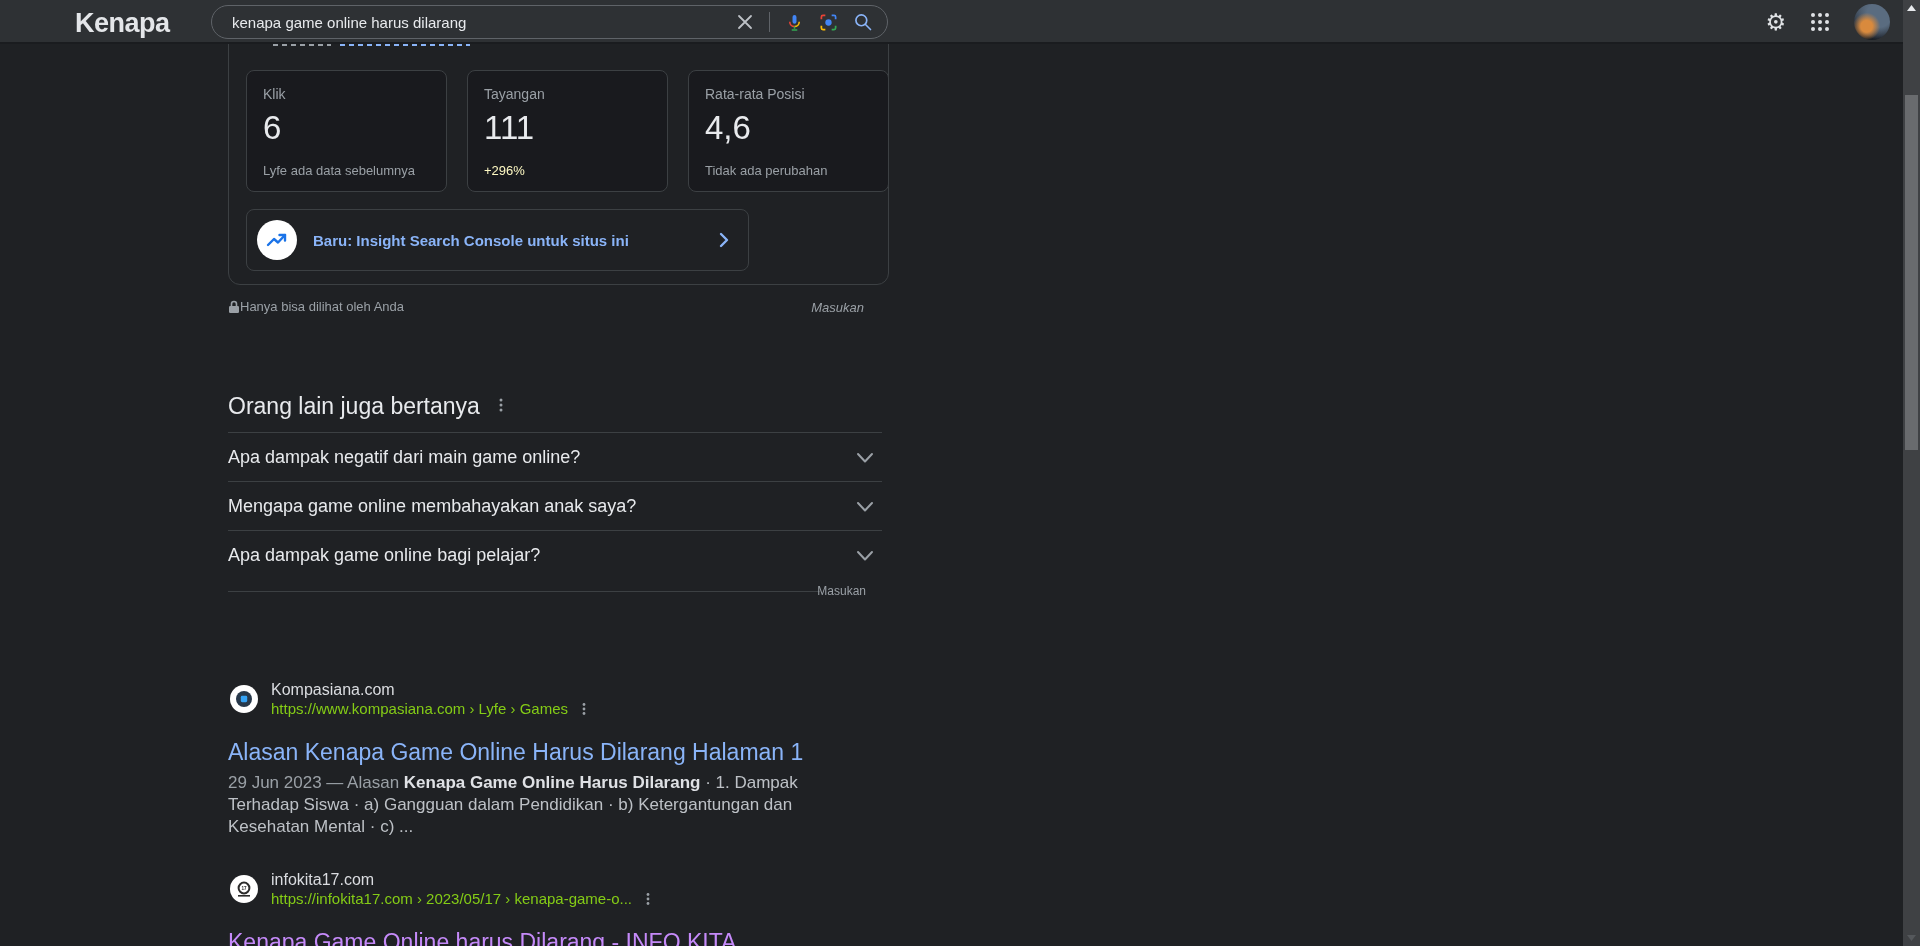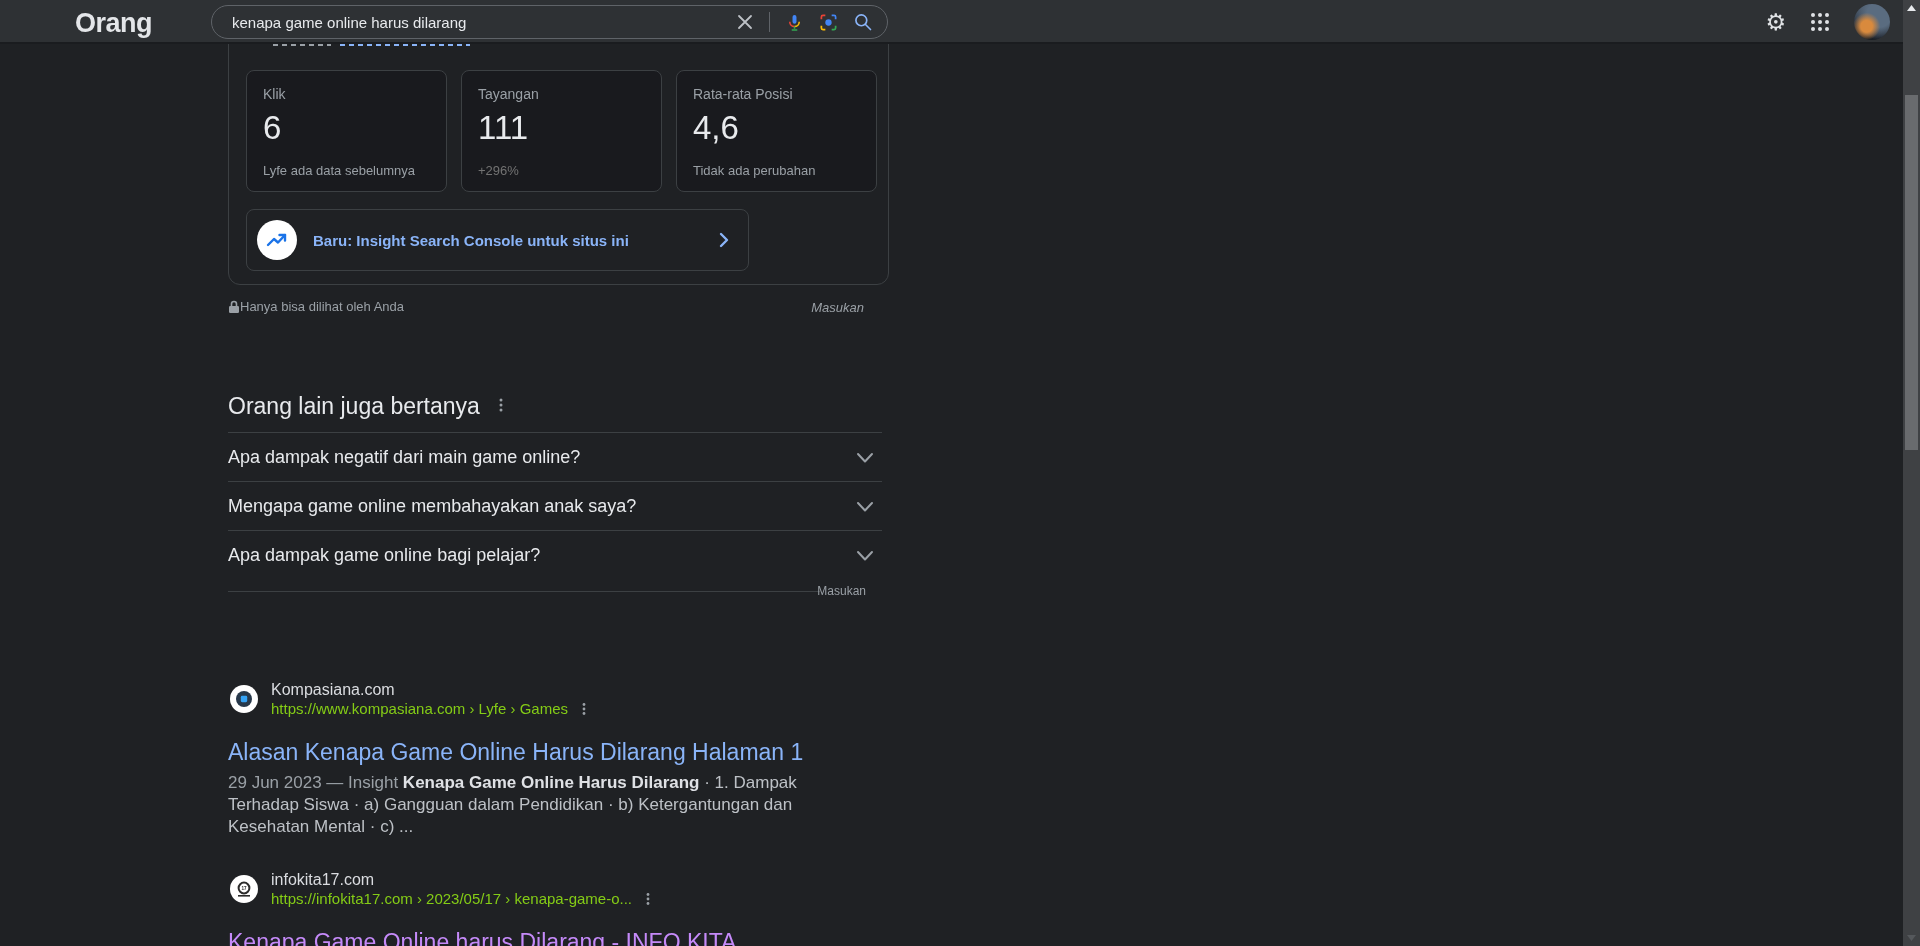--- a/index.html
+++ b/index.html
@@ -46,21 +46,21 @@
   .sb-down{ position:absolute; bottom:3px; left:3px; width:11px; height:10px; cursor:pointer; }
   
   .sc-widget{
     position:absolute; left:228px; top:26px; width:661px; height:259px;
     border:1px solid #3c4043; border-radius:12px; z-index:1;
   }
   .sc-fragment{ position:absolute; left:44px; top:15px; height:4px; display:flex; gap:9px; }
   .frag{ height:3px; margin-top:1px; }
   .frag-gray{ width:58px; background:repeating-linear-gradient(90deg,#9aa0a6 0 5px, transparent 5px 9px); }
   .frag-blue{ width:130px; background:repeating-linear-gradient(90deg,#8ab4f8 0 5px, transparent 5px 9px); }
-  .sc-cards{ position:absolute; left:17px; top:43px; display:flex; gap:14px; }
+  .sc-cards{ position:absolute; left:17px; top:43px; display:flex; gap:20px; }
   .sc-card{
     width:201px; height:122px; background:#191a1e;
     border:1px solid #3c4043; border-radius:8px; position:relative; padding:15px 16px;
   }
   .sc-card .label{ font-size:14px; color:#9aa0a6; }
   .sc-card .value{ font-size:33px; color:#e8eaed; font-weight:400; margin-top:7px; }
   .sc-card .note{ position:absolute; left:16px; bottom:13px; font-size:13px; }
   .sc-banner{
     position:absolute; left:17px; top:182px; width:503px; height:62px;
     border:1px solid #3c4043; border-radius:8px;
@@ -100,21 +100,21 @@
   .r-title{ font-size:23px; line-height:30px; margin-top:20px; cursor:pointer; display:inline-block; }
   .r-snippet{ font-size:17px; line-height:22px; color:#bdc1c6; margin-top:5px; }
   .r-snippet .date{ color:#9aa0a6; }
   .r-snippet b{ color:#dfe1e5; }
   .dots-v{ cursor:pointer; display:inline-flex; }
 </style>
 </head>
 <body>
 
 <div class="header">
-  <div class="logo">Orang</div>
+  <div class="logo">Kenapa</div>
 
   <div class="searchbar">
     <span class="query">kenapa game online harus dilarang</span>
     <div class="sb-icons">
       <span class="icon-btn">
         <svg width="18" height="18" viewBox="0 0 18 18">
             <path d="M3 3 L15 15 M15 3 L3 15" stroke="#bdc1c6" stroke-width="1.8" stroke-linecap="round"></path>
           </svg>
       </span>
       <span class="sb-divider"></span>
@@ -189,21 +189,21 @@
 
   <div class="sc-cards">
     <div class="sc-card">
       <div class="label">Klik</div>
       <div class="value">6</div>
       <div class="note" style="color: rgb(154, 160, 166);">Lyfe ada data sebelumnya</div>
     </div>
     <div class="sc-card">
       <div class="label">Tayangan</div>
       <div class="value">111</div>
-      <div class="note" style="color: #737373;">+296%</div>
+      <div class="note" style="color: #fef9c3;">+296%</div>
     </div>
     <div class="sc-card">
       <div class="label">Rata-rata Posisi</div>
       <div class="value">4,6</div>
       <div class="note" style="color: rgb(154, 160, 166);">Tidak ada perubahan</div>
     </div>
   </div>
 
   <div class="sc-banner">
     <span class="insight-circle">
@@ -300,21 +300,21 @@
                   <circle cx="6" cy="7" r="1.4"></circle>
                   <circle cx="6" cy="11.5" r="1.4"></circle>
                 </g>
               </svg>
           </span>
         </div>
       </div>
     </div>
     <a class="r-title" style="color: rgb(138, 180, 248);">Alasan Kenapa Game Online Harus Dilarang Halaman 1</a>
     <div class="r-snippet" style="width:600px">
-      <span class="date">29 Jun 2023</span><span class="date"> — Insight </span><b>Kenapa Game Online Harus Dilarang</b><span> · 1. Dampak Terhadap Siswa · a) Gangguan dalam Pendidikan · b) Ketergantungan dan Kesehatan Mental · c) ...</span>
+      <span class="date">29 Jun 2023</span><span class="date"> — Alasan </span><b>Kenapa Game Online Harus Dilarang</b><span> · 1. Dampak Terhadap Siswa · a) Gangguan dalam Pendidikan · b) Ketergantungan dan Kesehatan Mental · c) ...</span>
     </div>
   </div>
 
   <div class="result">
     <div class="r-head">
       <span class="favicon">
         <svg width="20" height="20" viewBox="0 0 20 20">
           <circle cx="10" cy="9" r="5.4" fill="none" stroke="#2b2b2b" stroke-width="2"></circle>
           <text x="10" y="11" font-size="4.6" font-weight="bold" fill="#2b2b2b" text-anchor="middle" font-family="Liberation Sans, sans-serif">17</text>
           <rect x="4" y="16" width="12" height="1.6" fill="#2b2b2b"></rect>

